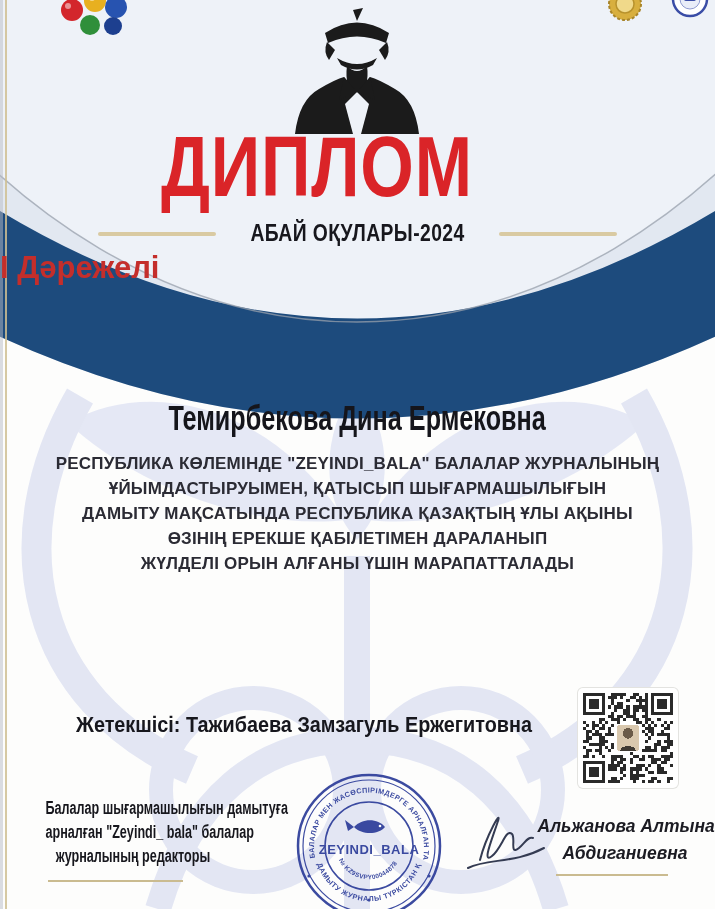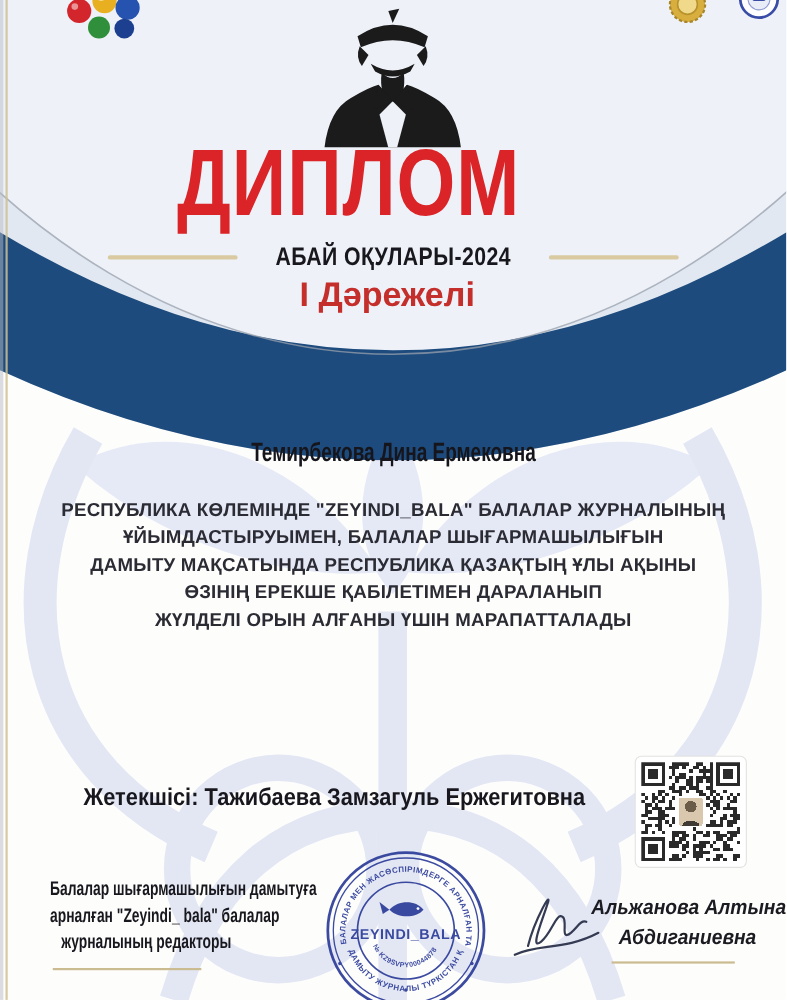--- a/index.html
+++ b/index.html
@@ -31,27 +31,27 @@
   .subtitle-row{
     position:absolute;left:0;top:220px;width:715px;display:flex;align-items:center;justify-content:center;gap:14px;
   }
   .subtitle-bar{width:118px;height:4px;background:#d9caa2;border-radius:2px;}
   .subtitle{
     font-size:23px;font-weight:800;color:#17171d;letter-spacing:.5px;white-space:nowrap;
     display:inline-block;transform:scaleX(.84);transform-origin:center;
   }
 
   .degree{
-    position:absolute;left:0;top:250px;width:704px;text-align:center;
+    position:absolute;left:0;top:250px;width:704px;text-align:left;
     font-size:31px;font-weight:800;color:#c42e2b;
   }
 
   .recipient{
     position:absolute;left:0;top:398px;width:715px;text-align:center;
-    font-size:24px;font-weight:800;color:#15151b;white-space:nowrap;
+    font-size:35px;font-weight:800;color:#15151b;white-space:nowrap;
   }
   .recipient .squeeze{display:inline-block;transform:scaleX(.72);transform-origin:center;}
 
   .body-text{
     position:absolute;left:0;top:451px;width:715px;text-align:center;
     font-size:17px;font-weight:700;color:#2b2b34;line-height:25px;letter-spacing:.2px;
   }
 
   .supervisor{
     position:absolute;left:76px;top:712px;
@@ -156,21 +156,21 @@
       <span class="subtitle">АБАЙ ОҚУЛАРЫ-2024</span>
       <span class="subtitle-bar"></span>
     </div>
 
     <div class="degree">І Дәрежелі</div>
 
     <div class="recipient"><span class="squeeze">Темирбекова Дина Ермековна</span></div>
 
     <div class="body-text">
       <div>РЕСПУБЛИКА КӨЛЕМІНДЕ  "ZEYINDI_BALA" БАЛАЛАР ЖУРНАЛЫНЫҢ</div>
-      <div>ҰЙЫМДАСТЫРУЫМЕН, БАЛАЛАР ШЫҒАРМАШЫЛЫҒЫН</div>
+      <div>ҰЙЫМДАСТЫРУЫМЕН, ҚАТЫСЫП ШЫҒАРМАШЫЛЫҒЫН</div>
       <div>ДАМЫТУ МАҚСАТЫНДА РЕСПУБЛИКА ҚАЗАҚТЫҢ ҰЛЫ АҚЫНЫ</div>
       <div>ӨЗІНІҢ ЕРЕКШЕ ҚАБІЛЕТІМЕН ДАРАЛАНЫП</div>
       <div>ЖҮЛДЕЛІ ОРЫН АЛҒАНЫ ҮШІН МАРАПАТТАЛАДЫ</div>
     </div>
 
     <div class="supervisor">Жетекшісі: Тажибаева Замзагуль Ержегитовна</div>
 
     <div class="qr">
       <svg viewBox="0 0 29 29" shape-rendering="crispEdges" aria-hidden="true">
         <g id="qr-modules">

